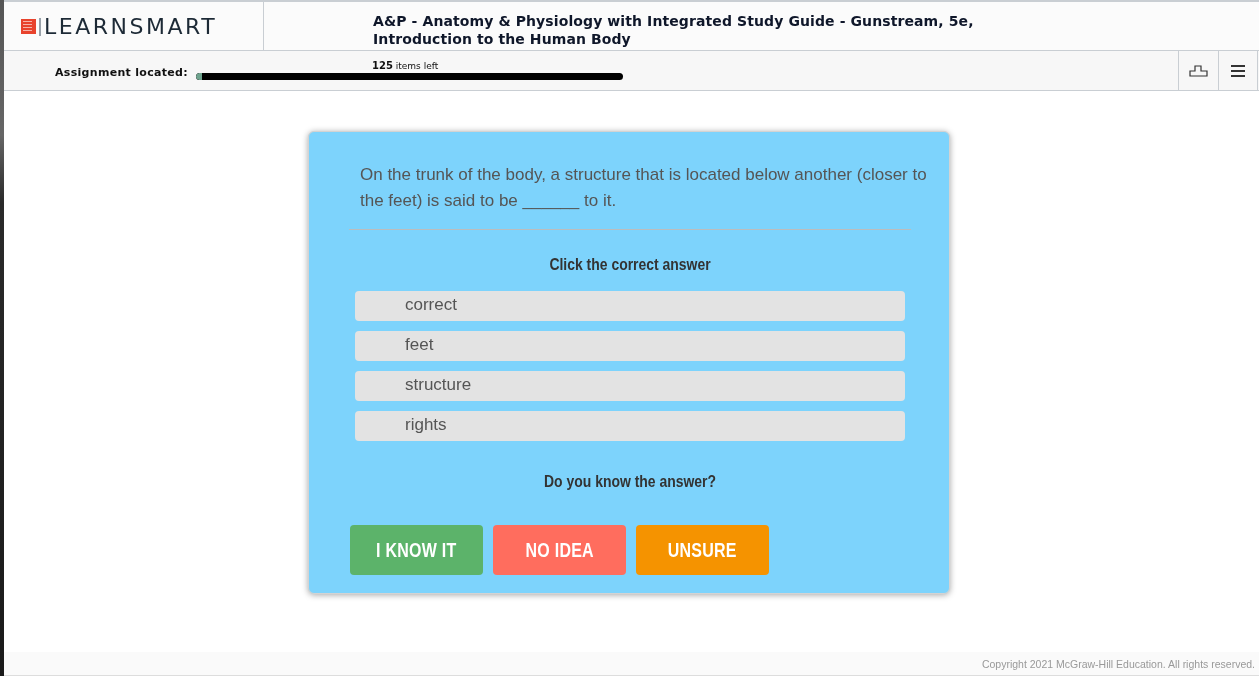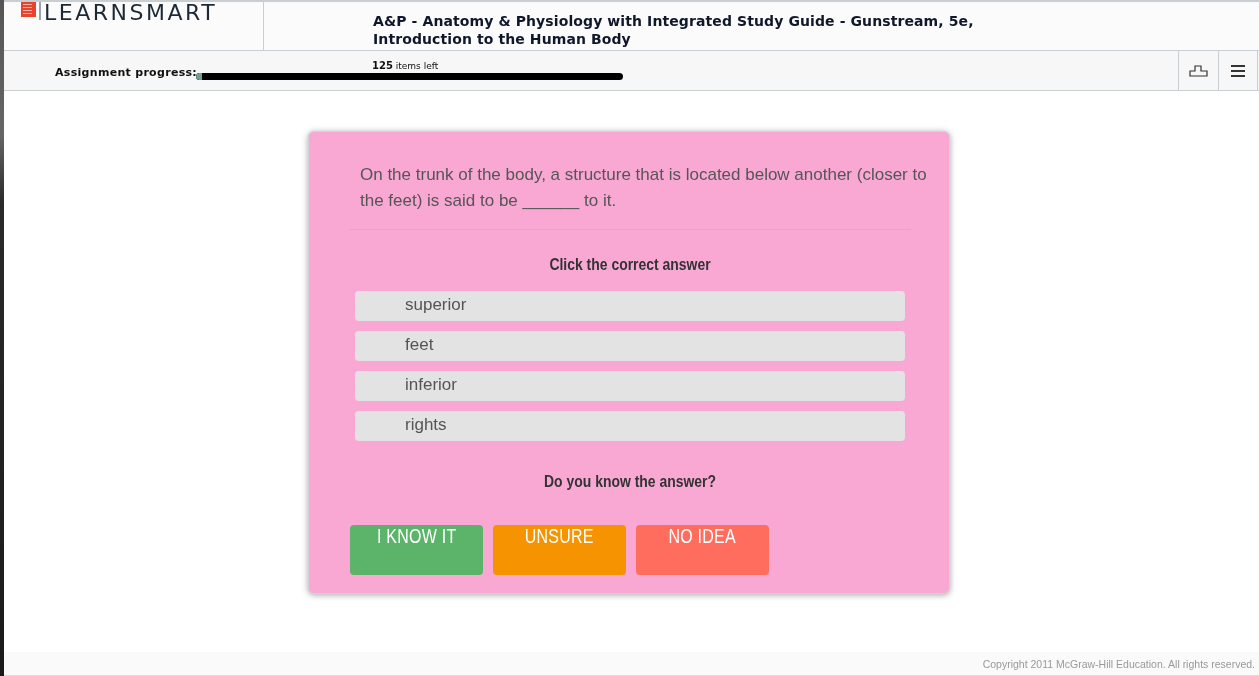--- a/index.html
+++ b/index.html
@@ -8,21 +8,21 @@
 
     .left-strip { position: absolute; left: 0; top: 0; width: 4px; height: 676px;
       background: linear-gradient(#555 0%, #666 20%, #2a2a2a 30%, #1a1a1a 100%); }
 
     .app { position: absolute; left: 4px; top: 0; width: 1255px; height: 676px; background: #fff; }
 
     
     .header { position: absolute; left: 0; top: 0; width: 1255px; height: 51px;
       background: #fbfbfb; border-top: 2px solid #c9ced3; border-bottom: 1px solid #c9ced3; }
     .logo-cell { position: absolute; left: 0; top: 0; width: 260px; height: 49px;
-      border-right: 1px solid #c9ced3; display: flex; padding-left: 17px; }
+      border-right: 1px solid #c9ced3; display: flex; align-items: center; padding-left: 17px; }
     .mh-logo { width: 15px; height: 15px; background: #e8432d; position: relative; }
     .mh-logo span { position: absolute; left: 2px; top: 2px; width: 9px; height: 1px; background: #f6b3a9; box-shadow: 0 3px 0 #f6b3a9, 0 6px 0 #f6b3a9, 0 9px 0 #f6b3a9; }
     .logo-bar { width: 2px; height: 18px; background: #9aa2aa; margin: 0 3px 0 3px; }
     .logo-text { font-family: "DejaVu Sans", sans-serif; font-size: 22px; letter-spacing: 2.5px;
       color: #1d2a36; font-weight: 400; line-height: 1; }
 
     .title-cell { position: absolute; left: 369px; top: 10px; width: 800px; }
     .title-line { font-family: "DejaVu Sans", sans-serif; font-weight: bold; font-size: 14px;
       color: #0f172a; line-height: 18px; letter-spacing: 0.1px; }
 
@@ -38,35 +38,35 @@
       background: #000; border-radius: 4px; overflow: hidden; }
     .progress-fill { position: absolute; left: 0; top: 0; height: 7px; width: 6px; background: #6fa38e; border-radius: 4px 0 0 4px; }
 
     .icon-btn { position: absolute; top: 0; width: 40px; height: 39px; border-left: 1px solid #c9ced3;
       display: flex; align-items: center; justify-content: center; cursor: pointer; }
     .btn-tools { left: 1174px; }
     .btn-menu { left: 1214px; border-right: 1px solid #c9ced3; }
     .menu-lines { width: 14px; height: 2px; background: #333; box-shadow: 0 -5px 0 #333, 0 5px 0 #333; }
 
     
-    .card { position: absolute; left: 304px; top: 131px; width: 642px; height: 463px; background: #f9a8d4;
+    .card { position: absolute; left: 304px; top: 131px; width: 642px; height: 463px; background: #7dd3fc;
       border: 1px solid #d3d3d3; border-radius: 6px; box-shadow: 0 1px 6px rgba(0,0,0,0.35); }
     .question { position: absolute; left: 51px; top: 30px; width: 570px; font-size: 17px; line-height: 26px; color: #555; }
     .divider { position: absolute; left: 40px; top: 97px; width: 562px; height: 1px; background: #bcbcbc; }
     .prompt { position: absolute; left: 0; width: 642px; text-align: center; font-weight: bold; font-size: 17px;
       color: #333; transform: scaleX(0.82); letter-spacing: 0; }
     .prompt-1 { top: 123px; }
     .prompt-2 { top: 340px; }
     .answers { position: absolute; left: 46px; top: 159px; width: 550px; }
     .answer { height: 30px; background: #e3e3e3; border-radius: 4px; margin-bottom: 10px; padding-left: 50px;
       font-size: 17px; color: #555; line-height: 28px; cursor: pointer; }
 
     .conf-row { position: absolute; left: 41px; top: 393px; display: flex; gap: 10px; }
-    .conf-btn { width: 133px; height: 50px; border-radius: 4px; color: #fff; font-weight: normal; font-size: 20px;
-      display: flex; justify-content: center; cursor: pointer; }
+    .conf-btn { width: 133px; height: 50px; border-radius: 4px; color: #fff; font-weight: bold; font-size: 20px;
+      display: flex; align-items: center; justify-content: center; cursor: pointer; }
     .conf-btn span { display: inline-block; transform: scaleX(0.8); letter-spacing: 0.3px; }
 
     
     .footer { position: absolute; left: 0; top: 652px; width: 1255px; height: 24px; background: #fafafa;
       border-bottom: 1px solid #ddd; }
     .copyright { position: absolute; right: 4px; top: 6px; font-size: 10.5px; color: #999; }
   </style>
 </head>
 <body>
 
@@ -82,21 +82,21 @@
       <div class="logo-bar"></div>
       <div class="logo-text">LEARNSMART</div>
     </div>
     <div class="title-cell">
       <div class="title-line">A&amp;P - Anatomy &amp; Physiology with Integrated Study Guide - Gunstream, 5e,</div>
       <div class="title-line">Introduction to the Human Body</div>
     </div>
   </div>
 
   <div class="progress-row">
-    <div class="progress-label">Assignment progress:</div>
+    <div class="progress-label">Assignment located:</div>
     <div class="items-left">
       <b>125</b>
       <span>items left</span>
     </div>
     <div class="progress-track">
       <div class="progress-fill"></div>
     </div>
     <div class="icon-btn btn-tools">
       <svg width="20" height="12" viewBox="0 0 20 12">
         <path d="M1 11 L1 6 L6 6 L6 1 L12 1 L12 6 L18 6 L18 11 Z" fill="none" stroke="#333" stroke-width="1.2"></path>
@@ -105,35 +105,35 @@
     <div class="icon-btn btn-menu">
       <div class="menu-lines"></div>
     </div>
   </div>
 
   <div class="card">
     <div class="question">On the trunk of the body, a structure that is located below another (closer to the feet) is said to be ______ to it.</div>
     <div class="divider"></div>
     <div class="prompt prompt-1">Click the correct answer</div>
     <div class="answers">
-      <div class="answer">superior</div>
+      <div class="answer">correct</div>
       <div class="answer">feet</div>
-      <div class="answer">inferior</div>
+      <div class="answer">structure</div>
       <div class="answer">rights</div>
     </div>
     <div class="prompt prompt-2">Do you know the answer?</div>
     <div class="conf-row">
       <div class="conf-btn" style="background:#5cb36a">
         <span>I KNOW IT</span>
       </div>
+      <div class="conf-btn" style="background:#ff6d5e">
+        <span>NO IDEA</span>
+      </div>
       <div class="conf-btn" style="background:#f59300">
         <span>UNSURE</span>
-      </div>
-      <div class="conf-btn" style="background:#ff6d5e">
-        <span>NO IDEA</span>
       </div>
     </div>
   </div>
 
   <div class="footer">
-    <div class="copyright">Copyright 2011 McGraw-Hill Education. All rights reserved.</div>
+    <div class="copyright">Copyright 2021 McGraw-Hill Education. All rights reserved.</div>
   </div>
 </div>
 
 </body></html>

